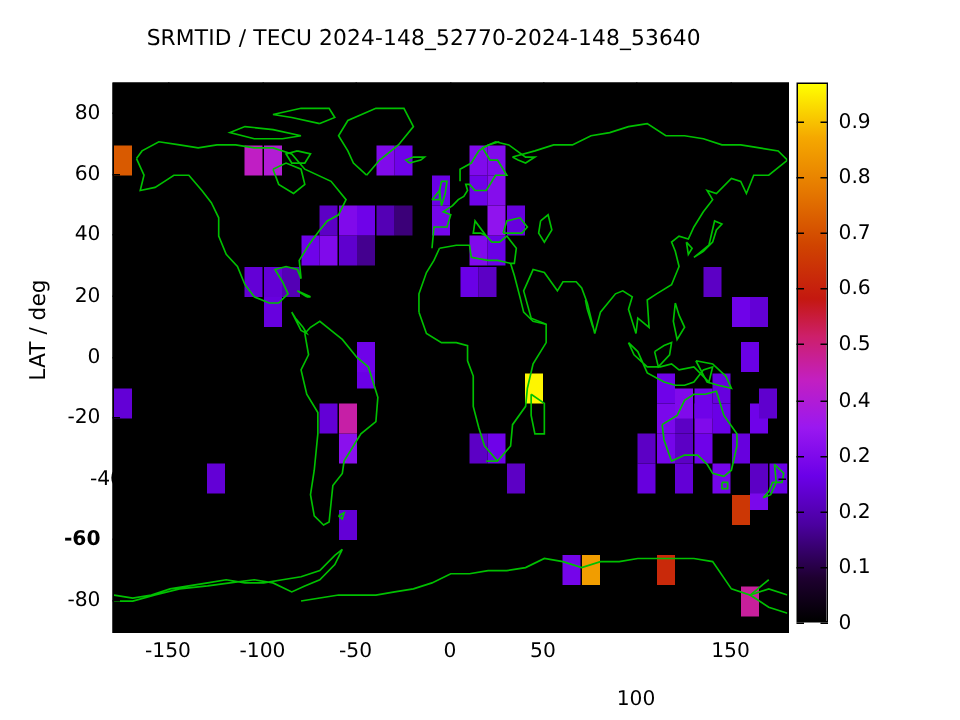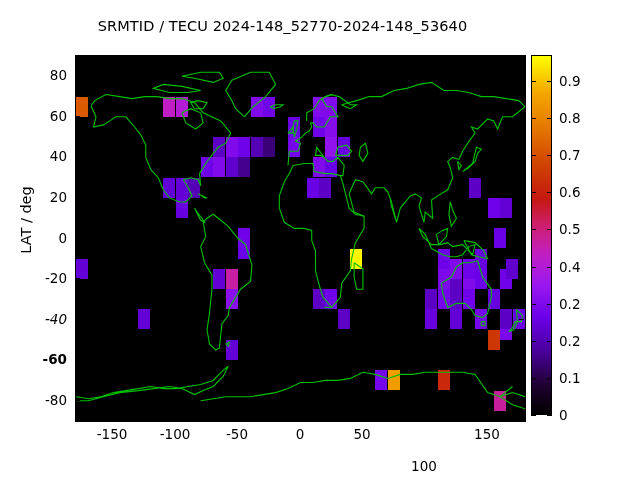--- a/index.html
+++ b/index.html
@@ -312,21 +312,21 @@
     <div class="tick-y right" style="top: 197px; left: 519px;"></div>
     <div class="ylab" style="left: 27px; top: 189px;">20</div>
     <div class="tick-y" style="top: 238px; left: 75px;"></div>
     <div class="tick-y right" style="top: 238px; left: 519px;"></div>
     <div class="ylab" style="left: 27px; top: 230px;">0</div>
     <div class="tick-y" style="top: 278px; left: 75px;"></div>
     <div class="tick-y right" style="top: 278px; left: 519px;"></div>
     <div class="ylab" style="left: 27px; top: 270px;">-20</div>
     <div class="tick-y" style="top: 319px; left: 75px;"></div>
     <div class="tick-y right" style="top: 319px; left: 519px;"></div>
-    <div class="ylab" style="left: 27px; top: 311px; font-style: italic;">-40</div>
+    <div class="ylab" style="left: 42px; top: 311px;">-40</div>
     <div class="tick-y" style="top: 359px; left: 75px;"></div>
     <div class="tick-y right" style="top: 359px; left: 519px;"></div>
     <div class="ylab" style="left: 27px; top: 351px; font-weight: bold;">-60</div>
     <div class="tick-y" style="top: 400px; left: 75px;"></div>
     <div class="tick-y right" style="top: 400px; left: 519px;"></div>
     <div class="ylab" style="left: 27px; top: 392px;">-80</div>
     <div class="cb-tick" style="top: 415px; left: 531px;"></div>
     <div class="cb-tick" style="top: 415px; left: 547px;"></div>
     <div class="cb-lab" style="top: 407px;">0</div>
     <div class="cb-tick" style="top: 378px; left: 531px;"></div>

